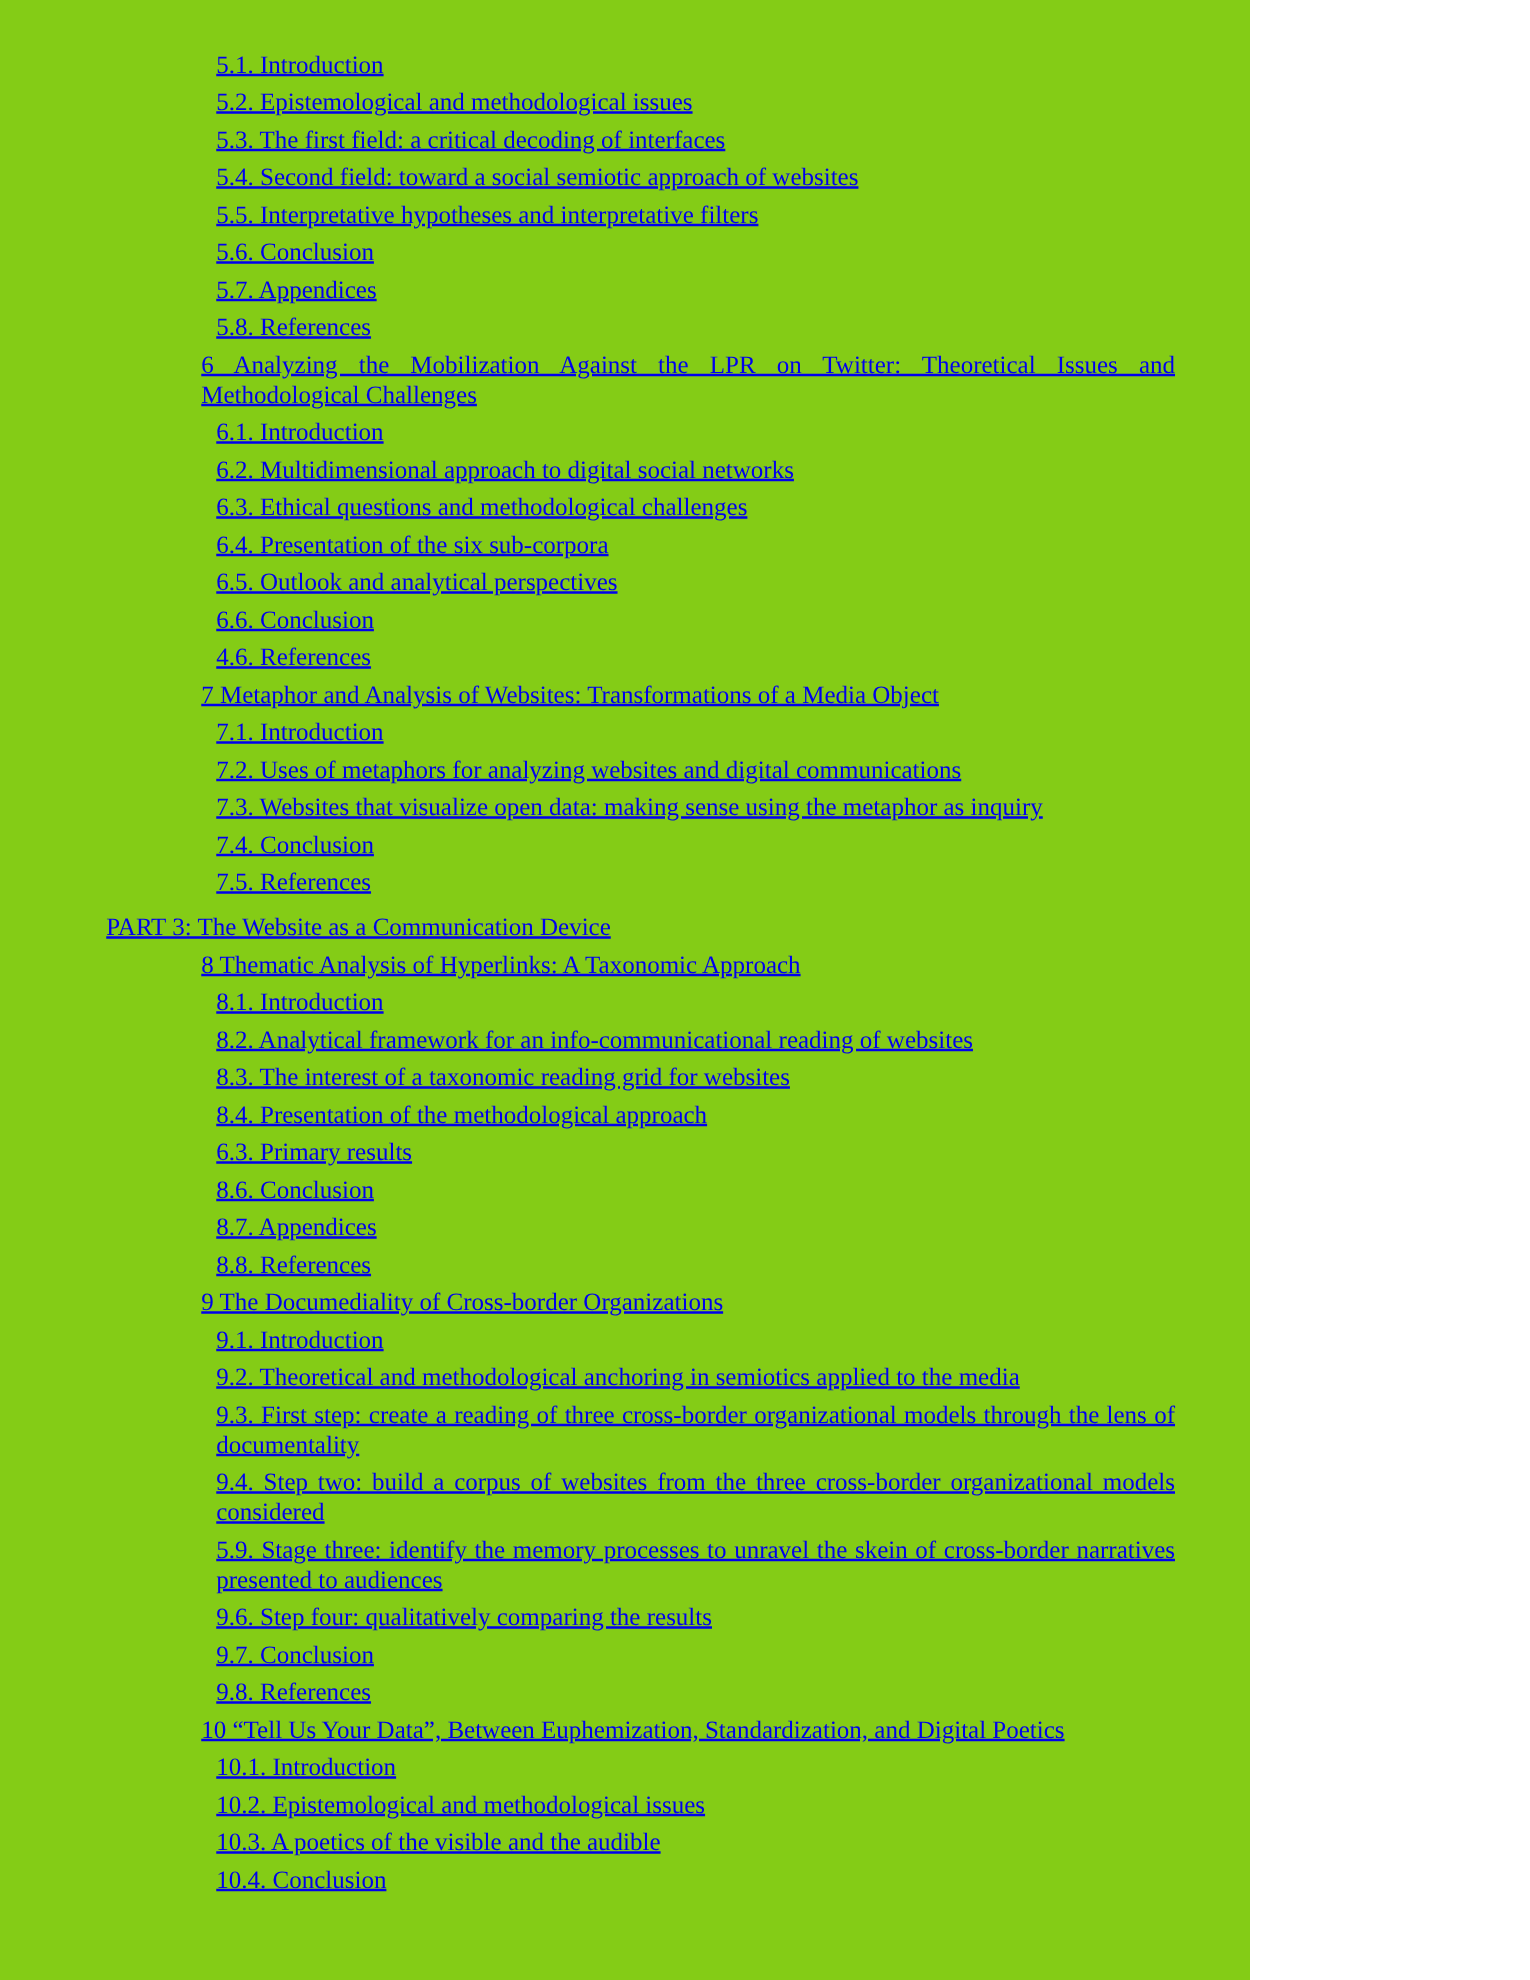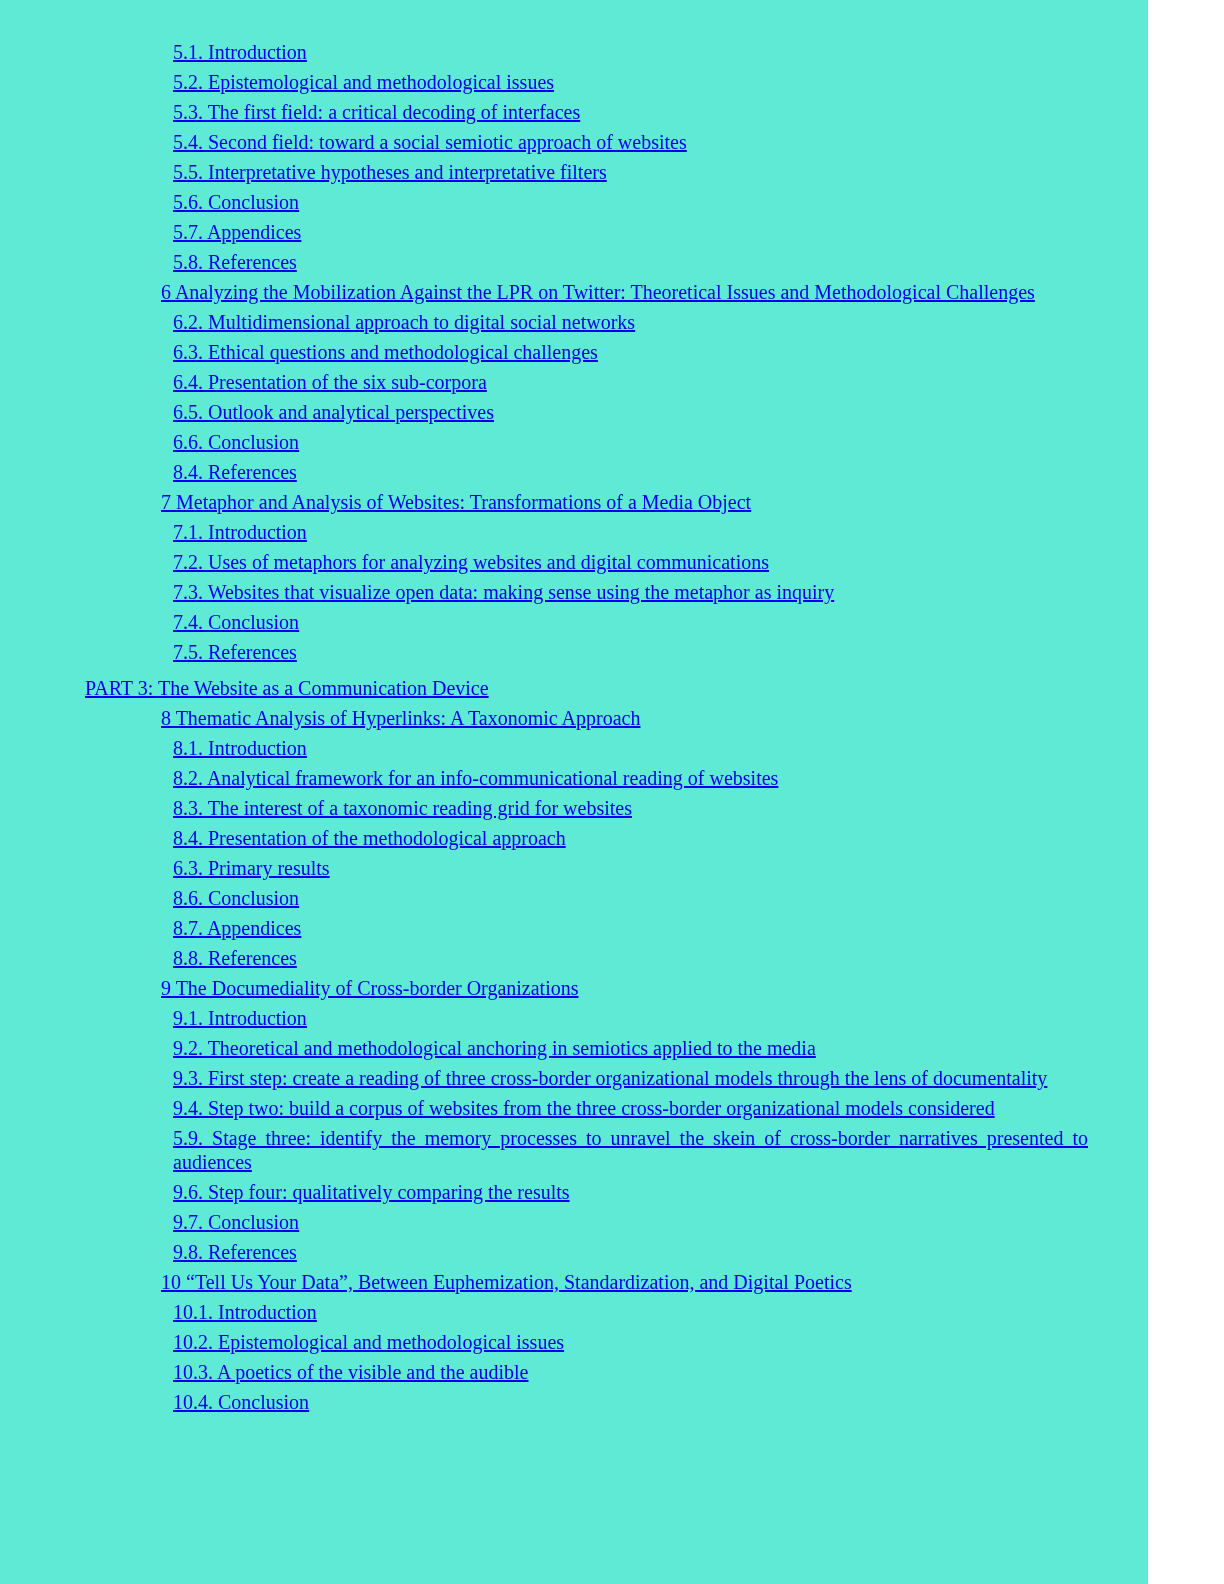--- a/index.html
+++ b/index.html
@@ -1,24 +1,24 @@
 <!DOCTYPE html>
 <html><head>
 <meta charset="utf-8">
 <style>
   html, body {
     margin: 0;
     padding: 0;
     background: #ffffff;
   }
   .page {
-    width: 1148px;
+    width: 1000px;
     min-height: 1584px;
     box-sizing: border-box;
-    background: #5eead4;
+    background: #84cc16;
     padding: 40px 60px 40px 85px;
   }
   .toc-entry {
     font-family: "Liberation Serif", "DejaVu Serif", serif;
     font-size: 20px;
     line-height: 24px;
     margin: 0 0 6px 0;
     text-align: justify;
   }
   .toc-entry.lvl0 { margin-left: 0; margin-top: 12px; }
@@ -37,26 +37,27 @@
   <div id="toc">
       <p class="toc-entry lvl2"><a class="toc-link">5.1. Introduction</a></p>
       <p class="toc-entry lvl2"><a class="toc-link">5.2. Epistemological and methodological issues</a></p>
       <p class="toc-entry lvl2"><a class="toc-link">5.3. The first field: a critical decoding of interfaces</a></p>
       <p class="toc-entry lvl2"><a class="toc-link">5.4. Second field: toward a social semiotic approach of websites</a></p>
       <p class="toc-entry lvl2"><a class="toc-link">5.5. Interpretative hypotheses and interpretative filters</a></p>
       <p class="toc-entry lvl2"><a class="toc-link">5.6. Conclusion</a></p>
       <p class="toc-entry lvl2"><a class="toc-link">5.7. Appendices</a></p>
       <p class="toc-entry lvl2"><a class="toc-link">5.8. References</a></p>
       <p class="toc-entry lvl1"><a class="toc-link">6 Analyzing the Mobilization Against the LPR on Twitter: Theoretical Issues and Methodological Challenges</a></p>
+      <p class="toc-entry lvl2"><a class="toc-link">6.1. Introduction</a></p>
       <p class="toc-entry lvl2"><a class="toc-link">6.2. Multidimensional approach to digital social networks</a></p>
       <p class="toc-entry lvl2"><a class="toc-link">6.3. Ethical questions and methodological challenges</a></p>
       <p class="toc-entry lvl2"><a class="toc-link">6.4. Presentation of the six sub-corpora</a></p>
       <p class="toc-entry lvl2"><a class="toc-link">6.5. Outlook and analytical perspectives</a></p>
       <p class="toc-entry lvl2"><a class="toc-link">6.6. Conclusion</a></p>
-      <p class="toc-entry lvl2"><a class="toc-link">8.4. References</a></p>
+      <p class="toc-entry lvl2"><a class="toc-link">4.6. References</a></p>
       <p class="toc-entry lvl1"><a class="toc-link">7 Metaphor and Analysis of Websites: Transformations of a Media Object</a></p>
       <p class="toc-entry lvl2"><a class="toc-link">7.1. Introduction</a></p>
       <p class="toc-entry lvl2"><a class="toc-link">7.2. Uses of metaphors for analyzing websites and digital communications</a></p>
       <p class="toc-entry lvl2"><a class="toc-link">7.3. Websites that visualize open data: making sense using the metaphor as inquiry</a></p>
       <p class="toc-entry lvl2"><a class="toc-link">7.4. Conclusion</a></p>
       <p class="toc-entry lvl2"><a class="toc-link">7.5. References</a></p>
       <p class="toc-entry lvl0"><a class="toc-link">PART 3: The Website as a Communication Device</a></p>
       <p class="toc-entry lvl1"><a class="toc-link">8 Thematic Analysis of Hyperlinks: A Taxonomic Approach</a></p>
       <p class="toc-entry lvl2"><a class="toc-link">8.1. Introduction</a></p>
       <p class="toc-entry lvl2"><a class="toc-link">8.2. Analytical framework for an info-communicational reading of websites</a></p>

